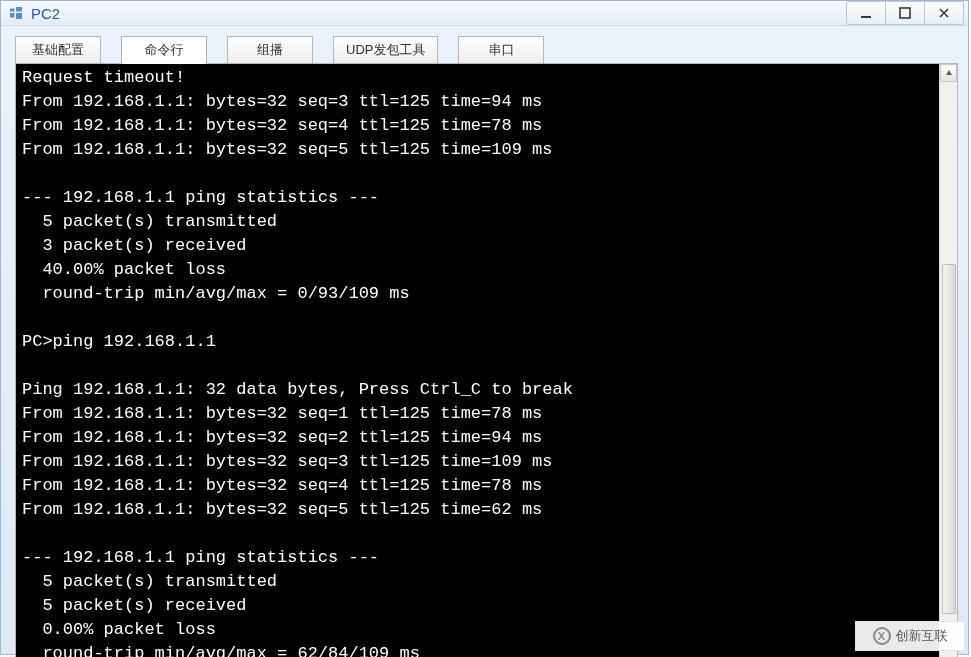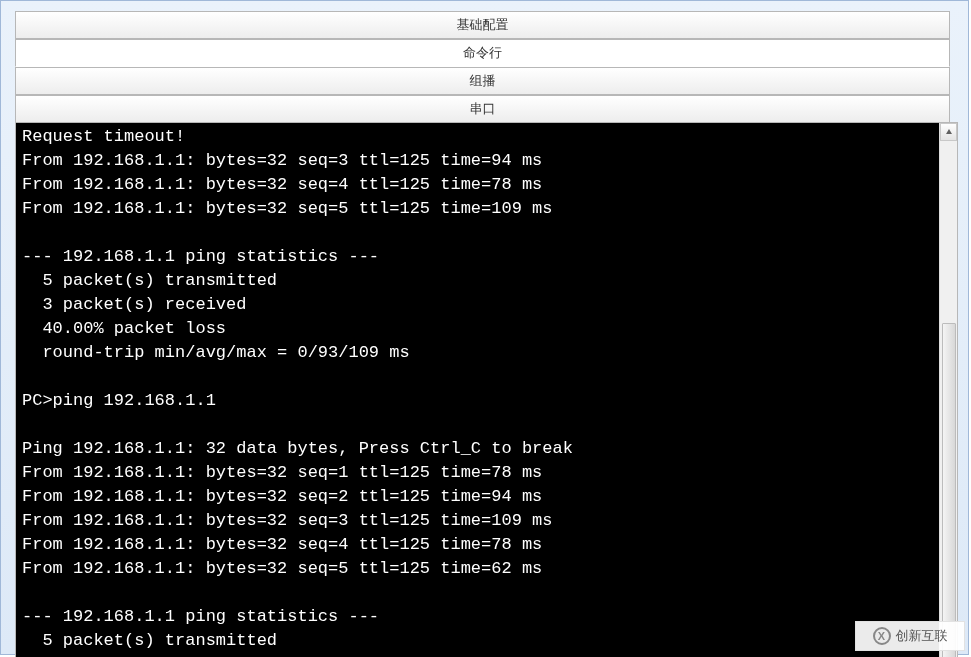--- a/index.html
+++ b/index.html
@@ -51,23 +51,22 @@
     .win-btn:last-child{border-radius:0 2px 2px 0;}
     .win-btn svg{width:12px;height:12px;}
     .content-area{
       flex:1;
       padding: 10px 10px 6px 14px;
       display:flex;
       flex-direction:column;
     }
     .tabs{
       display:flex;
-      gap:0;
+      gap:12px;
       margin-bottom:0;
-      flex-direction:column;
     }
     .tab{
       min-width:86px;
       height:28px;
       border:1px solid #b7b7b7;
       background:linear-gradient(#ffffff,#ededed);
       display:flex;align-items:center;justify-content:center;
       font-size:13px;color:#333;
       margin-right:8px;
       padding:0 12px;
@@ -136,32 +135,60 @@
     .watermark .logo{
       width:18px;height:18px;border:2px solid #888;border-radius:50%;
       display:flex;align-items:center;justify-content:center;
       font-size:11px;color:#888;font-weight:bold;
     }
   </style>
 </head>
 <body>
 
 <div class="window">
+  <div class="titlebar">
+    <span class="app-icon">
+      <svg viewBox="0 0 24 24" fill="currentColor">
+          <path d="M4 6h6v4H4zM4 12h6v6H4zM12 4h8v6h-8zM12 12h8v8h-8z" opacity="0.85"></path>
+        </svg>
+    </span>
+    <span class="title">PC2</span>
+    <div class="win-controls">
+      <div class="win-btn">
+        <svg viewBox="0 0 12 12">
+            <rect x="1" y="9" width="10" height="2" fill="currentColor"></rect>
+          </svg>
+      </div>
+      <div class="win-btn">
+        <svg viewBox="0 0 12 12">
+            <rect x="1" y="1" width="10" height="10" fill="none" stroke="currentColor" stroke-width="1.6"></rect>
+          </svg>
+      </div>
+      <div class="win-btn">
+        <svg viewBox="0 0 12 12">
+            <path d="M2 2 L10 10 M10 2 L2 10" stroke="currentColor" stroke-width="1.6"></path>
+          </svg>
+      </div>
+    </div>
+  </div>
 
   <div class="content-area">
     <div class="tabs">
 
     <div class="tab">
           <span>基础配置</span>
         </div>
         <div class="tab active">
           <span>命令行</span>
         </div>
         <div class="tab">
           <span>组播</span>
+        </div>
+        <div class="tab">
+          <span>UDP发包工具</span>
         </div>
         <div class="tab">
           <span>串口</span>
         </div>
       </div>
     <div class="terminal-wrap">
       <div class="terminal">Request timeout!
 From 192.168.1.1: bytes=32 seq=3 ttl=125 time=94 ms
 From 192.168.1.1: bytes=32 seq=4 ttl=125 time=78 ms
 From 192.168.1.1: bytes=32 seq=5 ttl=125 time=109 ms

